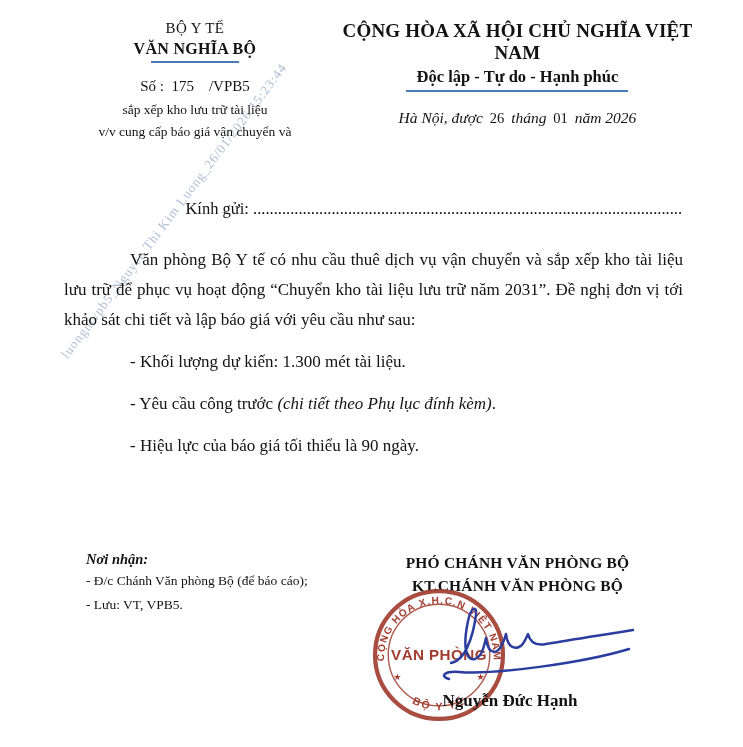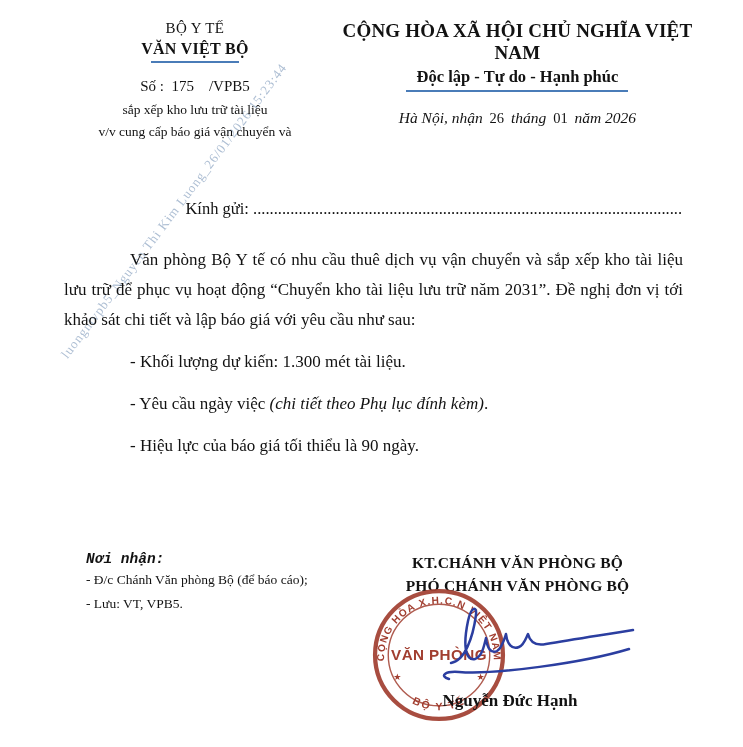--- a/index.html
+++ b/index.html
@@ -36,83 +36,83 @@
   .bodytext { position:relative; z-index:2; padding:0 60px 0 64px; }
   .salutation { margin:56px 0 0 66px; font-size:16.5px; white-space:nowrap; overflow:hidden; width:552px;text-align:right; }
   .para { margin-top:26px; font-size:17px; line-height:30px; text-align:justify; text-indent:66px; }
   .bullets { margin:10px 0 0 66px; }
   .bullet { font-size:17px; line-height:30px; margin-top:12px; }
   .bullet .it { font-style:italic; }
   .para2 { margin-top:13px; }
   .closing { margin:15px 0 0 66px; font-size:17px; }
   
   .recipients { position:absolute; left:86px; top:551px; z-index:2; }
-  .recipients-label { font-size:14.5px; font-weight:bold; font-style:italic;font-family:Liberation Mono, monospace; }
+  .recipients-label { font-size:14.5px; font-weight:bold; font-style:italic; }
   .recipient-item { font-size:13.5px; line-height:1.55; margin-top:3px; }
   .signing { position:absolute; left:345px; top:551px; width:345px; height:186px; text-align:center; z-index:2; }
   .sign-title { font-size:15.5px; font-weight:bold; letter-spacing:0.2px; line-height:1.5; }
   .stamp { position:absolute; left:26px; top:36px; width:136px; height:136px; }
   .signature { position:absolute; left:78px; top:48px; width:218px; height:92px; }
   .signer-name { position:absolute; left:0; top:140px; width:330px; font-size:17px; font-weight:bold; }
 </style>
 </head>
 <body>
 
 <div class="page">
 
   <div class="watermark">luongntvpb5_Nguyen Thi Kim Luong_26/01/2026 15:23:44</div>
 
   <div class="header">
     <div class="hdr-left">
       <div class="parent-org">BỘ Y TẾ</div>
-      <div class="org-name">VĂN VIỆT BỘ</div>
+      <div class="org-name">VĂN NGHĨA BỘ</div>
       <div class="u-line u-org"></div>
       <div class="doc-number">Số :  175    /VPB5</div>
       <div class="subject">
         <div>sắp xếp kho lưu trữ tài liệu</div>
         <div>v/v cung cấp báo giá vận chuyển và</div>
       </div>
     </div>
     <div class="hdr-right">
       <div class="national">CỘNG HÒA XÃ HỘI CHỦ NGHĨA VIỆT NAM</div>
       <div class="motto">Độc lập - Tự do - Hạnh phúc</div>
       <div class="u-line u-motto"></div>
       <div class="dateline">
-        <span>Hà Nội, nhận</span>
+        <span>Hà Nội, được</span>
         <span class="fill">26</span>
         <span>tháng</span>
         <span class="fill">01</span>
         <span>năm 2026</span>
       </div>
     </div>
   </div>
 
   <div class="bodytext">
     <div class="salutation">
       <span>Kính gửi: </span><span>........................................................................................................</span>
     </div>
     <p class="para">Văn phòng Bộ Y tế có nhu cầu thuê dịch vụ vận chuyển và sắp xếp kho tài liệu lưu trữ để phục vụ hoạt động “Chuyển kho tài liệu lưu trữ năm 2031”. Đề nghị đơn vị tới khảo sát chi tiết và lập báo giá với yêu cầu như sau:</p>
     <div class="bullets">
       <div class="bullet">- Khối lượng dự kiến: 1.300 mét tài liệu.</div>
       <div class="bullet">
-        <span>- Yêu cầu ngày việc </span><span class="it">(chi tiết theo Phụ lục đính kèm)</span><span>.</span>
+        <span>- Yêu cầu công trước </span><span class="it">(chi tiết theo Phụ lục đính kèm)</span><span>.</span>
       </div>
       <div class="bullet">- Hiệu lực của báo giá tối thiểu là 90 ngày.</div>
     </div>
   </div>
 
   <div class="recipients">
     <div class="recipients-label">Nơi nhận:</div>
     <div class="recipient-item">- Đ/c Chánh Văn phòng Bộ (để báo cáo);</div>
     <div class="recipient-item">- Lưu: VT, VPB5.</div>
   </div>
 
   <div class="signing">
+    <div class="sign-title">PHÓ CHÁNH VĂN PHÒNG BỘ</div>
     <div class="sign-title">KT.CHÁNH VĂN PHÒNG BỘ</div>
-    <div class="sign-title">PHÓ CHÁNH VĂN PHÒNG BỘ</div>
 
     <svg class="stamp" viewBox="0 0 134 134">
       <defs>
         <path id="arcTop" d="M 15,85 A 54,54 0 1 1 119,85" fill="none"></path>
         <path id="arcBottom" d="M 24,100 A 54,54 0 0 0 110,100" fill="none"></path>
       </defs>
       <circle cx="67" cy="67" r="63" fill="none" stroke="#A13E30" stroke-width="4.2" opacity="0.92"></circle>
       <circle cx="67" cy="67" r="50" fill="none" stroke="#A13E30" stroke-width="1.4" opacity="0.85"></circle>
       <text font-family="Liberation Sans, sans-serif" font-size="10" font-weight="bold" letter-spacing="1.2" fill="#A13E30">
         <textPath href="#arcTop" startOffset="50%" text-anchor="middle">CỘNG HÒA X.H.C.N VIỆT NAM</textPath>

